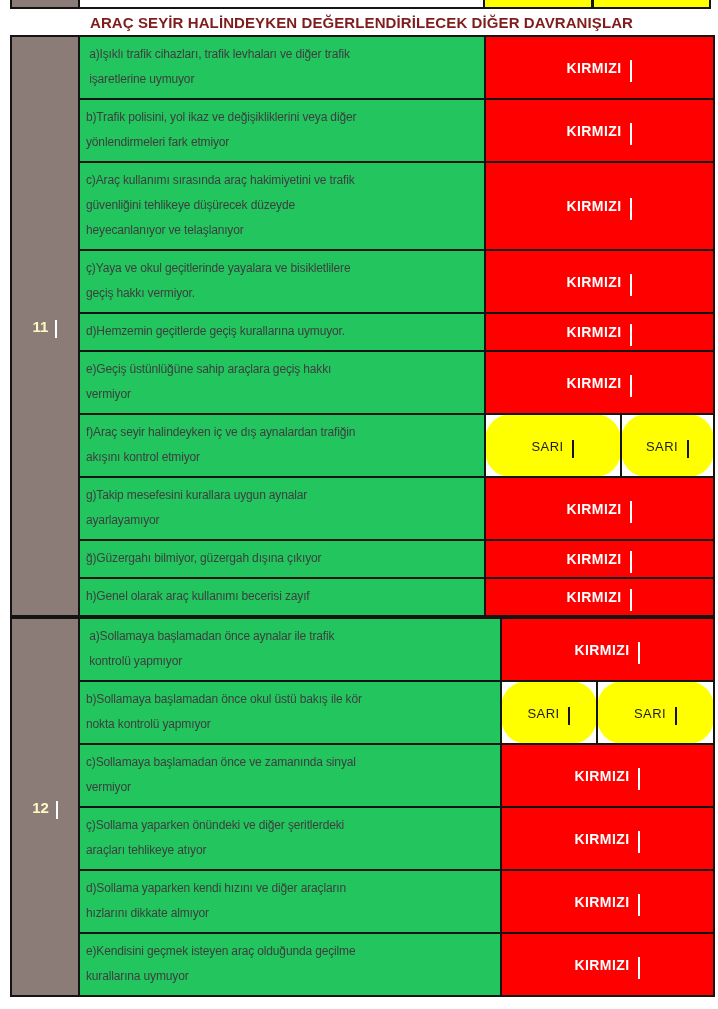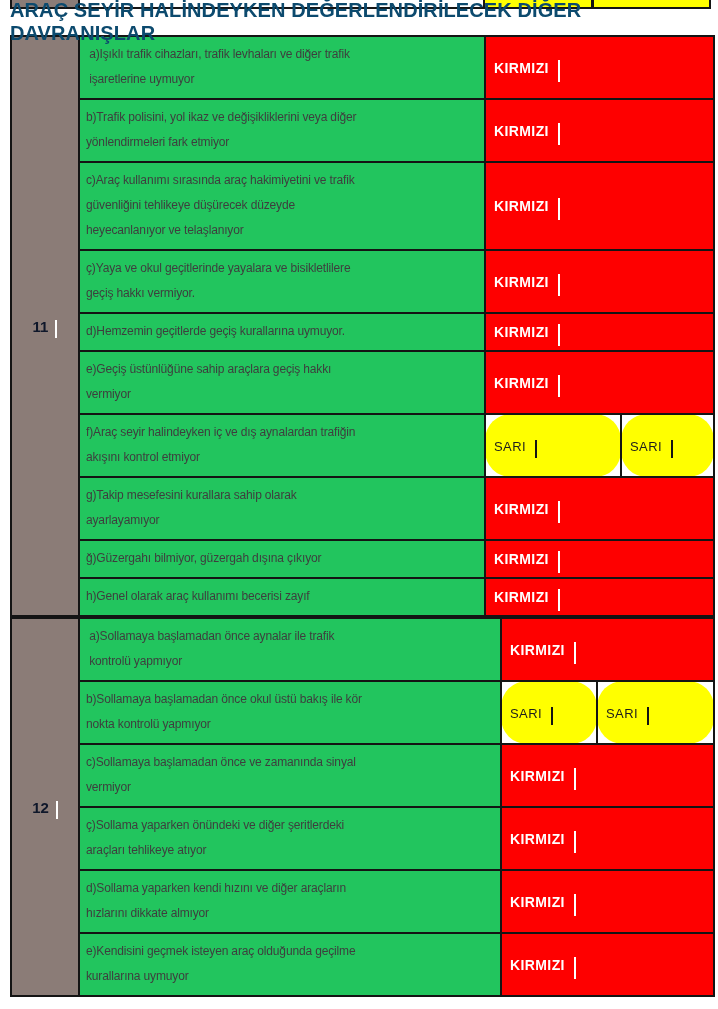--- a/index.html
+++ b/index.html
@@ -13,36 +13,36 @@
   
   .sliver { display:flex; width:703px; height:9px; overflow:hidden; }
   .sliver > div { border:2px solid #141414; border-top:none; height:9px; }
   .s-num  { width:68px;  background:#8b7c77; border-right:none !important; }
   .s-text { width:407px; background:#ffffff; }
   .s-y1   { width:108px; background:#ffff00; border-left:none !important; }
   .s-y2   { width:120px; background:#ffff00; border-left-width:3px !important; margin-left:-2px; }
 
   .section-title {
     width:703px; height:26px; display:flex; align-items:center; justify-content:center;
-    font-weight:bold; font-size:20px; color:#0c4a6e; letter-spacing:0.1px;
+    font-weight:bold; font-size:15px; color:#7f1d1d; letter-spacing:0.1px;
   }
 
   table.eval-table { border-collapse:collapse; table-layout:fixed; width:703px; }
   table.eval-table td { border:2px solid #141414; vertical-align:middle; }
 
   td.num {
     background:#8b7c77; text-align:center;
-    color:#0f172a; font-weight:bold; font-size:15px;
+    color:#fef9c3; font-weight:bold; font-size:15px;
   }
   td.txt {
     background:#22c55e; color:#3e3e3e;
     font-size:12px; line-height:25px; letter-spacing:-0.15px;
     padding:5px 5px 6px 6px; white-space:pre-wrap;
   }
-  td.val { padding:5px 8px; }
+  td.val { text-align:center; padding:5px 8px; }
   td.red {
     background:#fe0000; color:#ffffff;
     font-weight:bold; font-size:14px; letter-spacing:0.4px;
   }
   td.yel {
     background:#ffff00; color:#1d1d1d;
     font-size:13px; letter-spacing:0.4px;border-radius:26px;
   }
   td.yel2 { border-left-width:3px; }
 
@@ -123,21 +123,21 @@
       <td class="txt">f)Araç seyir halindeyken iç ve dış aynalardan trafiğin
 akışını kontrol etmiyor</td>
       <td class="val yel">
         <span class="val-label">SARI</span><span class="caret caret-dark"></span>
       </td>
       <td class="val yel yel2">
         <span class="val-label">SARI</span><span class="caret caret-dark"></span>
       </td>
     </tr>
     <tr>
-      <td class="txt">g)Takip mesefesini kurallara sahip olarak
+      <td class="txt">g)Takip mesefesini kurallara uygun aynalar
 ayarlayamıyor</td>
       <td class="val red" colspan="2">
         <span class="val-label">KIRMIZI</span><span class="caret caret-white"></span>
       </td>
     </tr>
     <tr>
       <td class="txt">ğ)Güzergahı bilmiyor, güzergah dışına çıkıyor</td>
       <td class="val red" colspan="2">
         <span class="val-label">KIRMIZI</span><span class="caret caret-white"></span>
       </td>

